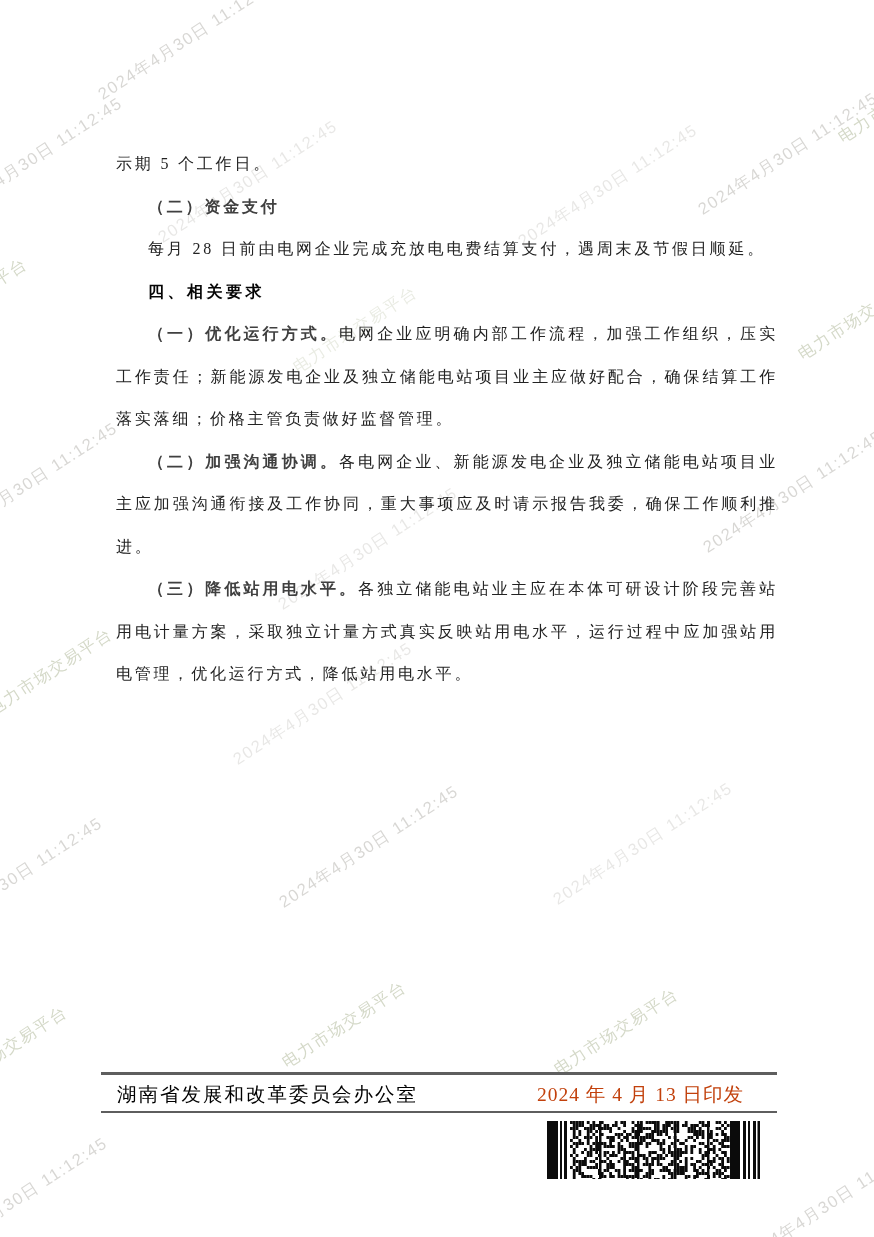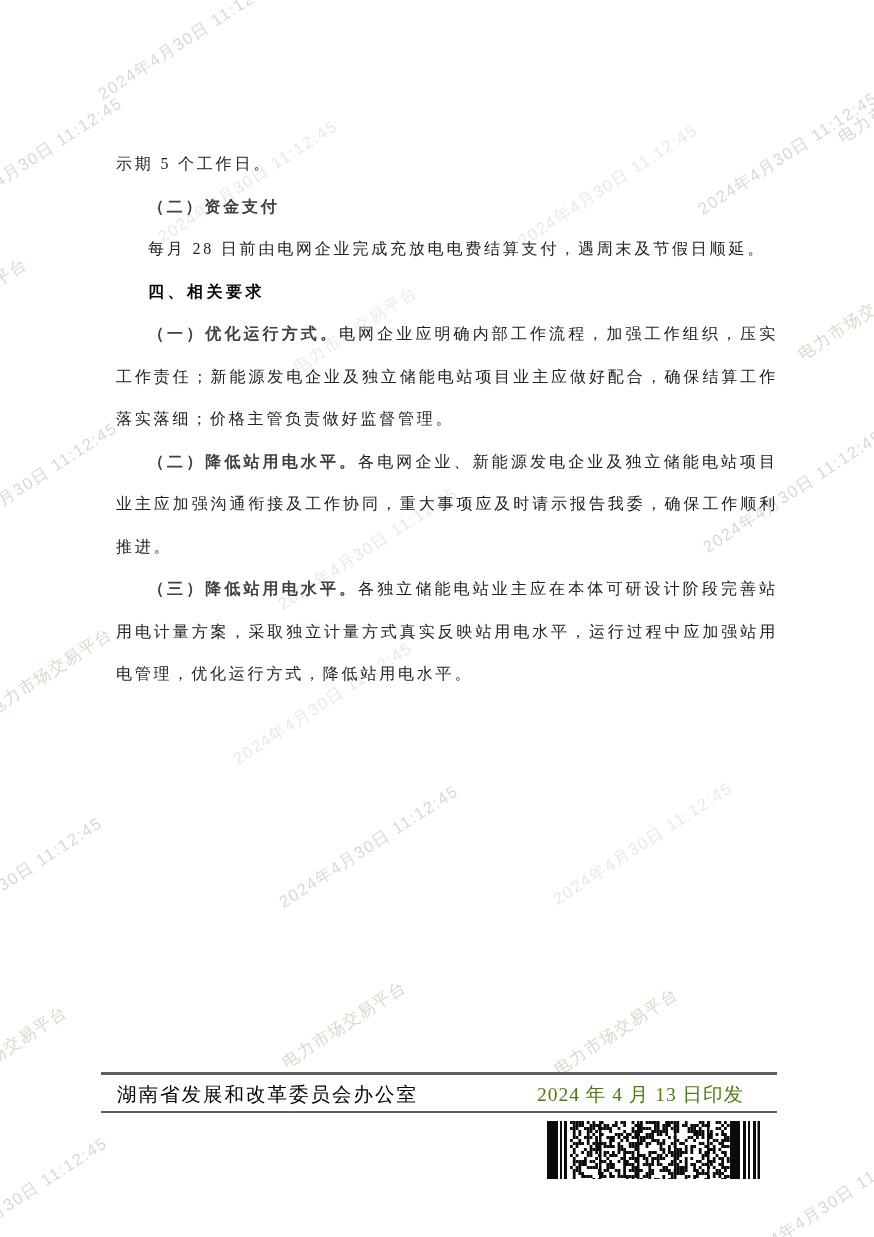--- a/index.html
+++ b/index.html
@@ -46,21 +46,21 @@
   
   .footer-rule{position:absolute;left:101px;width:676px;background:#5e5e5e;}
   .fr-top{top:1072px;height:3px;}
   .fr-bottom{top:1111px;height:2px;}
   .footer-issuer{
     position:absolute;left:117px;top:1081px;
     font-size:19.5px;letter-spacing:2px;color:#000000;
   }
   .footer-date{
     position:absolute;right:130px;top:1081px;
-    font-size:19.5px;letter-spacing:1px;color:#4d7c0f;
+    font-size:19.5px;letter-spacing:1px;color:#c2410c;
   }
   .barcode{
     position:absolute;left:547px;top:1121px;
     width:213px;height:58px;
   }
   .barcode svg{display:block;width:100%;height:100%;}
 </style>
 </head>
 <body>
 
@@ -96,21 +96,21 @@
     <span class="wm wm-t" style="left:-70px;top:1245px;">2024年4月30日 11:12:45</span>
     <span class="wm wm-t" style="left:745px;top:1248px;">2024年4月30日 11:12:45</span>
   </div>
 
   <div class="doc-body">
     <p><span>示期 5 个工作日。</span></p>
     <p class="indent"><span class="b">（二）资金支付</span></p>
     <p class="indent"><span>每月 28 日前由电网企业完成充放电电费结算支付，遇周末及节假日顺延。</span></p>
     <p class="indent"><span class="sans-b">四、相关要求</span></p>
     <p class="indent"><span class="b">（一）优化运行方式。</span><span>电网企业应明确内部工作流程，加强工作组织，压实工作责任；新能源发电企业及独立储能电站项目业主应做好配合，确保结算工作落实落细；价格主管负责做好监督管理。</span></p>
-    <p class="indent"><span class="b">（二）降低站用电水平。</span><span>各电网企业、新能源发电企业及独立储能电站项目业主应加强沟通衔接及工作协同，重大事项应及时请示报告我委，确保工作顺利推进。</span></p>
+    <p class="indent"><span class="b">（二）加强沟通协调。</span><span>各电网企业、新能源发电企业及独立储能电站项目业主应加强沟通衔接及工作协同，重大事项应及时请示报告我委，确保工作顺利推进。</span></p>
     <p class="indent"><span class="b">（三）降低站用电水平。</span><span>各独立储能电站业主应在本体可研设计阶段完善站用电计量方案，采取独立计量方式真实反映站用电水平，运行过程中应加强站用电管理，优化运行方式，降低站用电水平。</span></p>
   </div>
 
   <div class="footer-rule fr-top"></div>
   <div class="footer-issuer">湖南省发展和改革委员会办公室</div>
   <div class="footer-date">2024 年 4 月 13 日印发</div>
   <div class="footer-rule fr-bottom"></div>
 
   <div class="barcode">
     <svg id="barcode-svg" viewBox="0 0 213 58" xmlns="http://www.w3.org/2000/svg">

